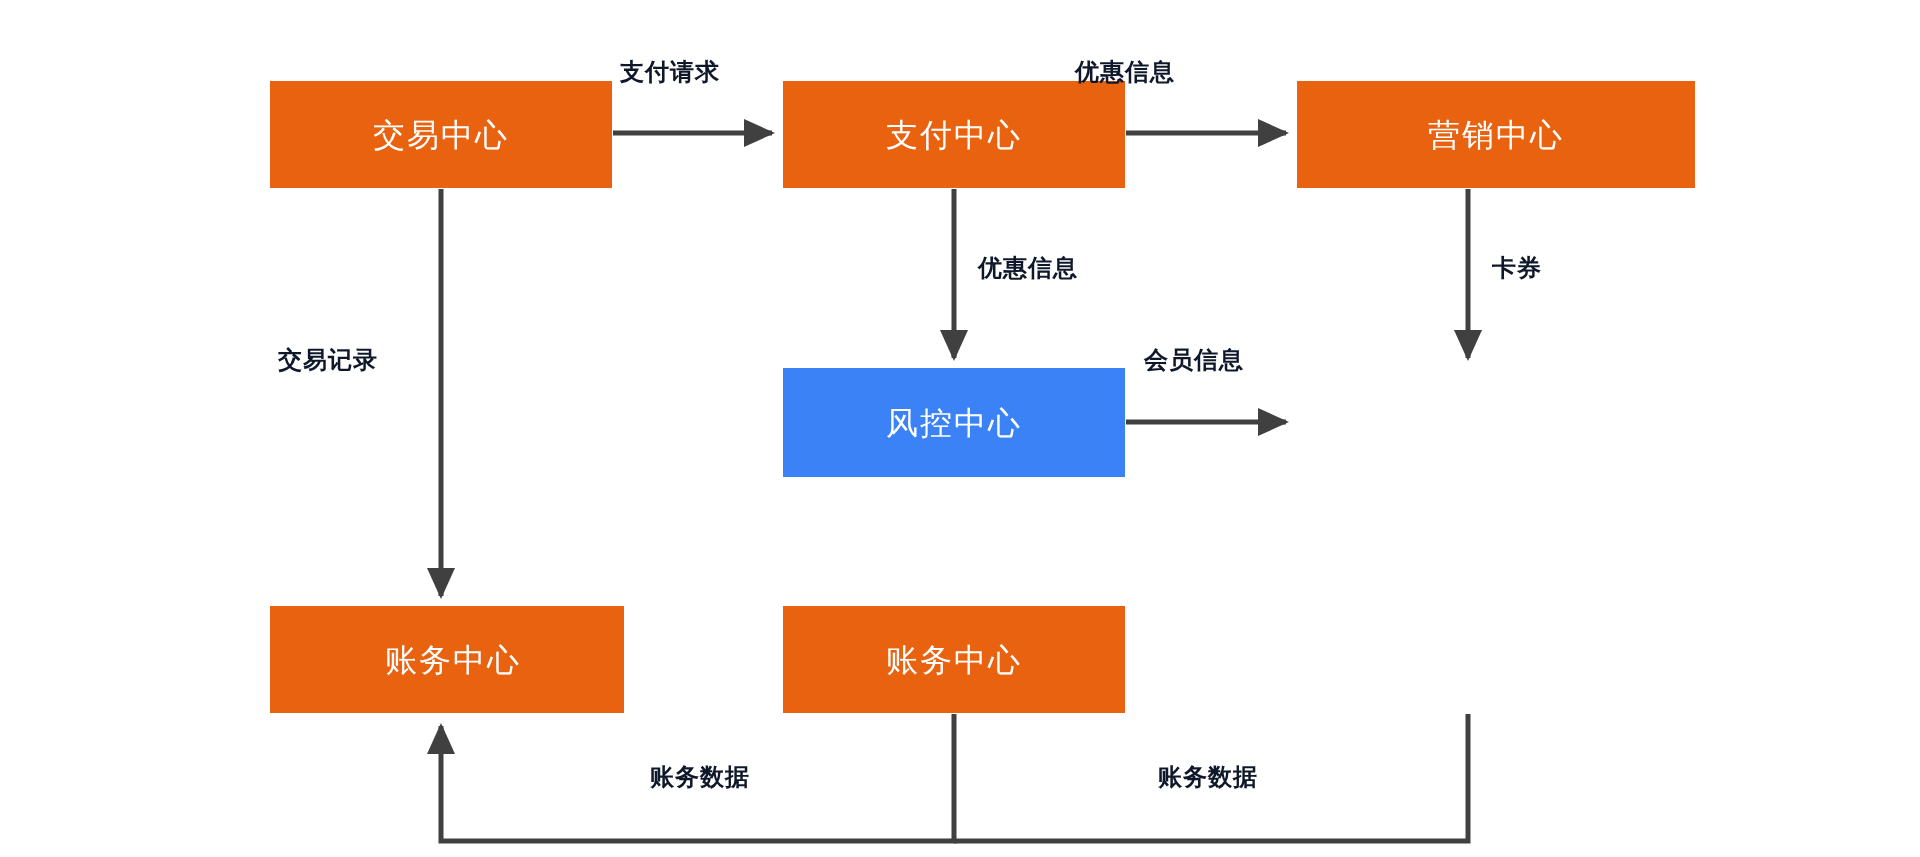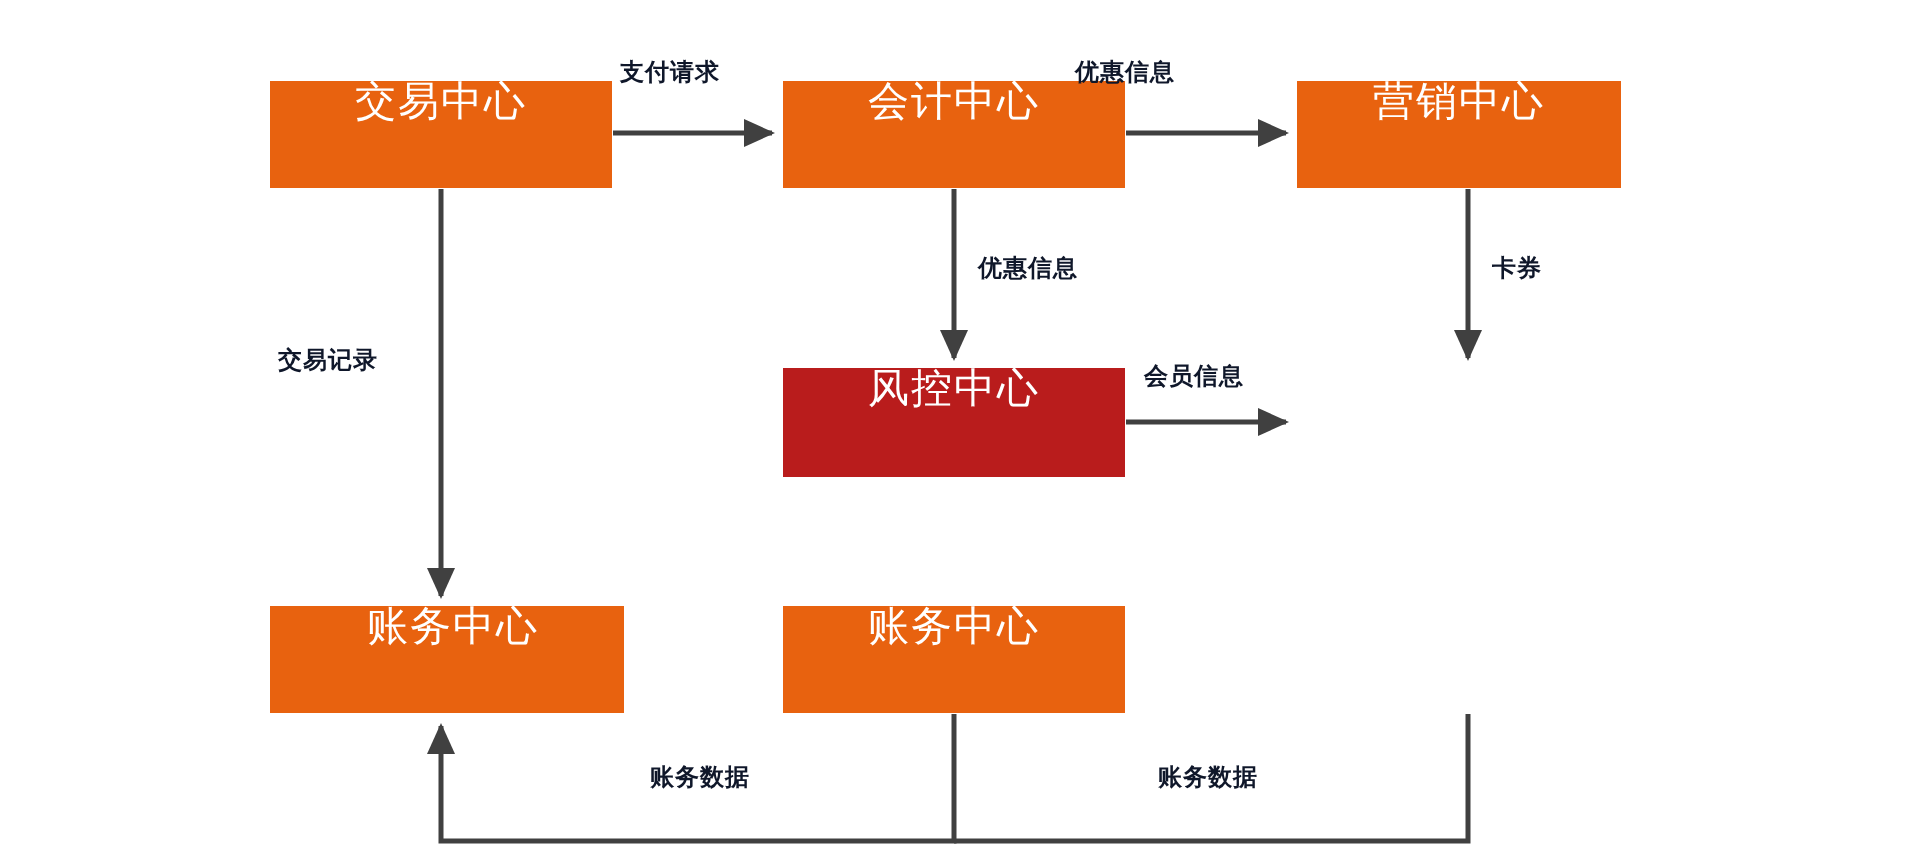--- a/index.html
+++ b/index.html
@@ -13,23 +13,24 @@
   #canvas {
     position: relative;
     width: 1920px;
     height: 857px;
     background: #ffffff;
     overflow: hidden;
   }
   .node {
     position: absolute;
     display: flex;
+    align-items: center;
     justify-content: center;
     color: #ffffff;
-    font-size: 41px;
+    font-size: 32px;
     font-weight: 400;
     letter-spacing: 2px;
     line-height: 1;
     user-select: none;
   }
   .edge-label {
     position: absolute;
     color: #0f172a;
     font-size: 24px;
     font-weight: 700;
@@ -90,28 +91,28 @@
     <g>
       <path d="M 1468 714 L 1468 841 L 954 841" stroke="#404040" stroke-width="5" fill="none"></path>
     </g>
   </svg>
 
   <div class="node" style="left:270px; top:81px; width:342px; height:107px; background:#E8620F;">
     <span>交易中心</span>
   </div>
 
   <div class="node" style="left:783px; top:81px; width:342px; height:107px; background:#E8620F;">
-    <span>会计中心</span>
+    <span>支付中心</span>
   </div>
 
-  <div class="node" style="left:1297px; top:81px; width:324px; height:107px; background:#E8620F;">
+  <div class="node" style="left:1297px; top:81px; width:398px; height:107px; background:#E8620F;">
     <span>营销中心</span>
   </div>
 
-  <div class="node" style="left:783px; top:368px; width:342px; height:109px; background:#b91c1c;">
+  <div class="node" style="left:783px; top:368px; width:342px; height:109px; background:#3b82f6;">
     <span>风控中心</span>
   </div>
 
 
   <div class="node" style="left:270px; top:606px; width:342px; height:107px; background:#E8620F;padding-left:12px;">
     <span>账务中心</span>
   </div>
 
   <div class="node" style="left:783px; top:606px; width:342px; height:107px; background:#E8620F;">
     <span>账务中心</span>
@@ -119,21 +120,21 @@
 
 
   <div class="edge-label" style="left:620px; top:60px;">支付请求</div>
 
   <div class="edge-label" style="left:1075px; top:60px;">优惠信息</div>
 
   <div class="edge-label" style="left:978px; top:256px;">优惠信息</div>
 
   <div class="edge-label" style="left:1492px; top:256px;">卡券</div>
 
-  <div class="edge-label" style="left:1144px; top:364px;">会员信息</div>
+  <div class="edge-label" style="left:1144px; top:348px;">会员信息</div>
 
   <div class="edge-label" style="left:278px; top:348px;">交易记录</div>
 
   <div class="edge-label" style="left:650px; top:765px;">账务数据</div>
 
   <div class="edge-label" style="left:1158px; top:765px;">账务数据</div>
 
 </div>
 
 </body></html>

